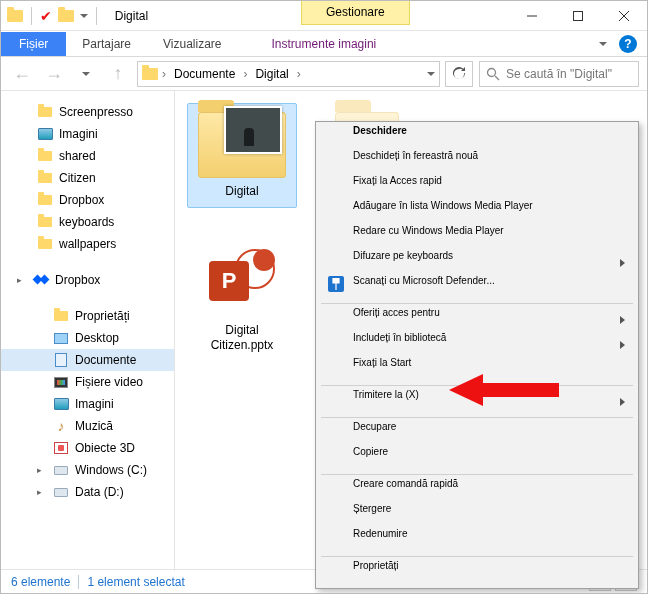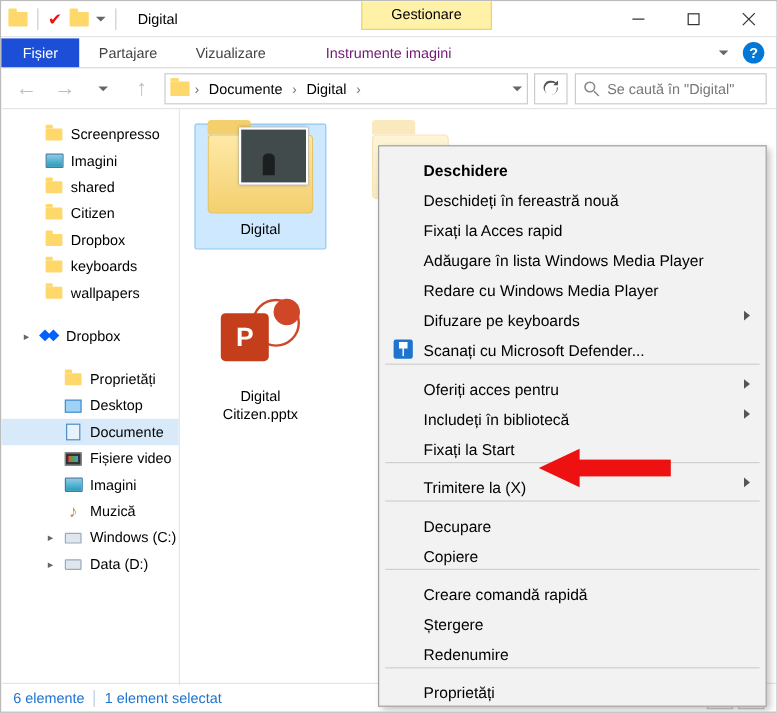--- a/index.html
+++ b/index.html
@@ -32,39 +32,39 @@
     border:1px solid #e8d85e; border-top:none;
   }
   .winctl { margin-left:auto; display:flex;}
   .winctl div { width:46px; height:30px; display:flex; align-items:center; justify-content:center;}
   .folder-mini { width:16px; height:12px; background:#ffd86b; border-radius:1px; position:relative;}
   .folder-mini::before{content:"";position:absolute;top:-3px;left:0;width:7px;height:3px;background:#ffd86b;border-radius:1px 1px 0 0;}
   .checkmark { color:#e11; font-size:14px;}
   .chev-down{width:0;height:0;border-left:4px solid transparent;border-right:4px solid transparent;border-top:4px solid #666;}
   
   .tabs-row { height:26px; display:flex; align-items:center; border-bottom:1px solid #d9d9d9; position:relative;}
-  .file-tab { background:#1d4ed8; color:#fff; padding:5px 18px; font-size:12px;}
+  .file-tab { background:#3b82f6; color:#fff; padding:5px 18px; font-size:12px;}
   .tab { padding:5px 16px; font-size:12px; color:#444;}
   .tab.context { color:#701a75; }
   .ribbon-toggle { margin-left:auto; padding:0 10px; display:flex; align-items:center; gap:12px;}
   .help-badge{width:18px;height:18px;border-radius:50%;background:#0078d7;color:#fff;display:flex;align-items:center;justify-content:center;font-weight:bold;font-size:12px;}
   
   .addr-row { height:34px; display:flex; align-items:center; padding:4px 8px; gap:6px; border-bottom:1px solid #e5e5e5;}
   .nav-btn{width:26px;height:26px;display:flex;align-items:center;justify-content:center;color:#666;border-radius:2px;}
   .nav-btn.disabled{color:#bfbfbf;}
   .arrow{font-size:18px;font-family:"Segoe UI Symbol",sans-serif;}
   .addr-box{flex:1;height:26px;border:1px solid #ccc;display:flex;align-items:center;padding:0 4px;gap:4px;}
   .crumb{padding:2px 4px;}
   .crumb-sep{color:#777;}
   .addr-tail{margin-left:auto;display:flex;align-items:center;gap:2px;}
   .refresh-btn{width:28px;height:26px;border:1px solid #ccc;display:flex;align-items:center;justify-content:center;margin-left:-1px;}
   .search-box{width:160px;height:26px;border:1px solid #ccc;display:flex;align-items:center;padding:0 6px;color:#777;gap:6px;}
   
   .body{display:flex;height:calc(594px - 30px - 26px - 34px - 24px);}
-  .nav-pane{width:149px;border-right:1px solid #e5e5e5;overflow:hidden;padding-top:10px;text-align:center;}
+  .nav-pane{width:174px;border-right:1px solid #e5e5e5;overflow:hidden;padding-top:10px;}
   .tree-item{display:flex;align-items:center;gap:6px;height:22px;padding-left:20px;white-space:nowrap;}
   .tree-item.root{padding-left:16px;font-weight:normal;}
   .tree-item.child{padding-left:36px;}
   .tree-item.selected{background:#d8eaf9;}
   .tree-caret{width:10px;color:#666;font-size:9px;}
   .tree-icon{width:16px;height:16px;display:flex;align-items:center;justify-content:center;}
   .ico-folder{width:14px;height:10px;background:#ffd86b;border-radius:1px;position:relative;}
   .ico-folder::before{content:"";position:absolute;top:-3px;left:0;width:6px;height:3px;background:#ffd86b;border-radius:1px 1px 0 0;}
   .ico-pictures{width:15px;height:12px;background:linear-gradient(#8ecae6,#219ebc);border:1px solid #3a7ca5;border-radius:1px;}
   .ico-dropbox{width:14px;height:14px;position:relative;}
@@ -102,21 +102,21 @@
   .view-btn{width:22px;height:18px;border:1px solid #ccc;background:#f4f4f4;}
   
   .context-menu{
     position:absolute; left:314px; top:120px;
     width:324px; background:#f2f2f2;
     border:1px solid #a0a0a0;
     box-shadow:3px 3px 6px rgba(0,0,0,.25);
     padding:3px;
     z-index:200;
   }
-  .cm-item{height:25px;display:flex;align-items:flex-end;padding:0 28px 0 34px;position:relative;font-size:13px;}
+  .cm-item{height:25px;display:flex;align-items:flex-start;padding:0 28px 0 34px;position:relative;font-size:10px;}
   .cm-item.default{font-weight:600;}
   .cm-sep{height:1px;background:#d0d0d0;margin:3px 2px;}
   .cm-sub::after{content:"";position:absolute;right:10px;top:50%;transform:translateY(-50%);width:0;height:0;border-top:4px solid transparent;border-bottom:4px solid transparent;border-left:5px solid #555;}
   .cm-icon{position:absolute;left:8px;width:18px;height:18px;display:flex;align-items:center;justify-content:center;}
   .shield{width:16px;height:16px;background:#1e73cf;border-radius:2px;position:relative;}
   .shield::after{content:"";position:absolute;left:2px;top:2px;width:12px;height:12px;background:#fff;clip-path:polygon(20% 0,80% 0,80% 45%,55% 45%,55% 100%,45% 100%,45% 45%,20% 45%);}
   
   .red-arrow{
     position:absolute; left:448px; top:373px;
     width:110px; height:30px; z-index:300; pointer-events:none;
@@ -299,20 +299,27 @@
           <span>Imagini</span>
         </div>
         <div class="tree-item child">
           <span class="tree-caret"></span>
           <span class="tree-icon">
             <span class="ico-music">♪</span>
           </span>
           <span>Muzică</span>
         </div>
         <div class="tree-item child">
+          <span class="tree-caret"></span>
+          <span class="tree-icon">
+            <span class="ico-3d"></span>
+          </span>
+          <span>Obiecte 3D</span>
+        </div>
+        <div class="tree-item child">
           <span class="tree-caret">▸</span>
           <span class="tree-icon">
             <span class="ico-drive"></span>
           </span>
           <span>Windows (C:)</span>
         </div>
         <div class="tree-item child">
           <span class="tree-caret">▸</span>
           <span class="tree-icon">
             <span class="ico-drive"></span>

